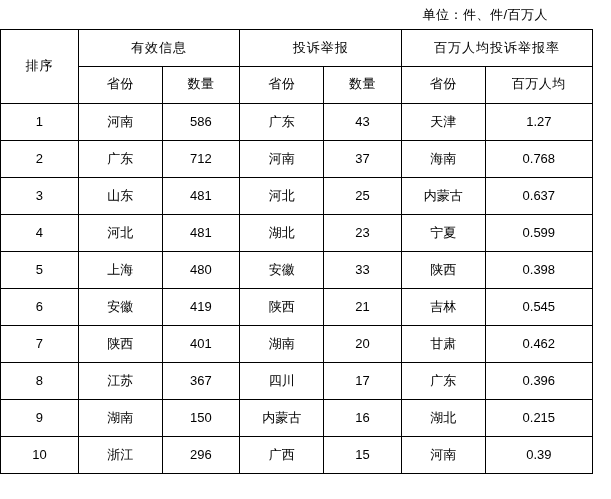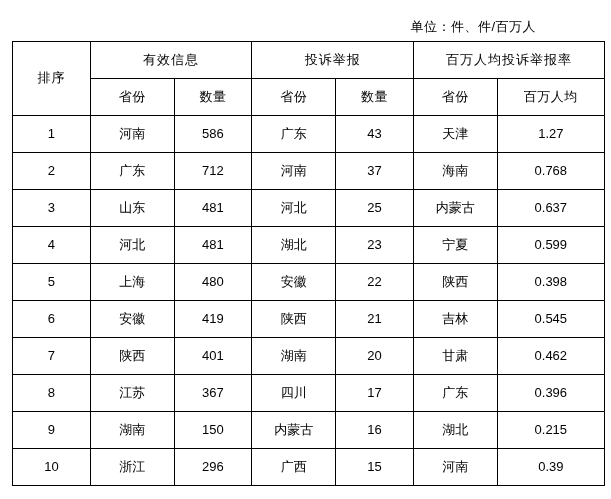--- a/index.html
+++ b/index.html
@@ -12,21 +12,21 @@
     height: 499px;
     font-family: "Liberation Sans", sans-serif;
     color: #000000;
     overflow: hidden;
   }
   .page {
     position: relative;
     width: 562px;
     height: 499px;
     box-sizing: border-box;
-    padding: 12px;
+    padding: 0;
   }
   .unit-line {
     text-align: right;
     font-size: 13px;
     padding: 6px 14px 5px 0;
     letter-spacing: 0.5px;
   }
   table.data-table {
     border-collapse: collapse;
     table-layout: fixed;
@@ -46,20 +46,21 @@
     line-height: 1.1;
   }
   .hdr-group {
     font-size: 13.5px;
     letter-spacing: 1px;
     font-family: Liberation Serif, serif;
   }
   .hdr-sub {
     font-size: 13px;
     letter-spacing: 0.5px;
+    font-family: Liberation Mono, monospace;
   }
   .rank-cell {
     font-size: 12.5px;
   }
   .col-rank { width: 66px; }
   .col-prov { width: 71px; }
   .col-num  { width: 66px; }
   .col-prov3 { width: 71px; }
   .col-rate  { width: 91px; }
   .rank-head {
@@ -135,21 +136,21 @@
         <td>湖北</td>
         <td>23</td>
         <td>宁夏</td>
         <td>0.599</td>
       </tr>
       <tr>
         <td class="rank-cell">5</td>
         <td>上海</td>
         <td>480</td>
         <td>安徽</td>
-        <td>22</td>
+        <td>33</td>
         <td>陕西</td>
         <td>0.398</td>
       </tr>
       <tr>
         <td class="rank-cell">6</td>
         <td>安徽</td>
         <td>419</td>
         <td>陕西</td>
         <td>21</td>
         <td>吉林</td>

